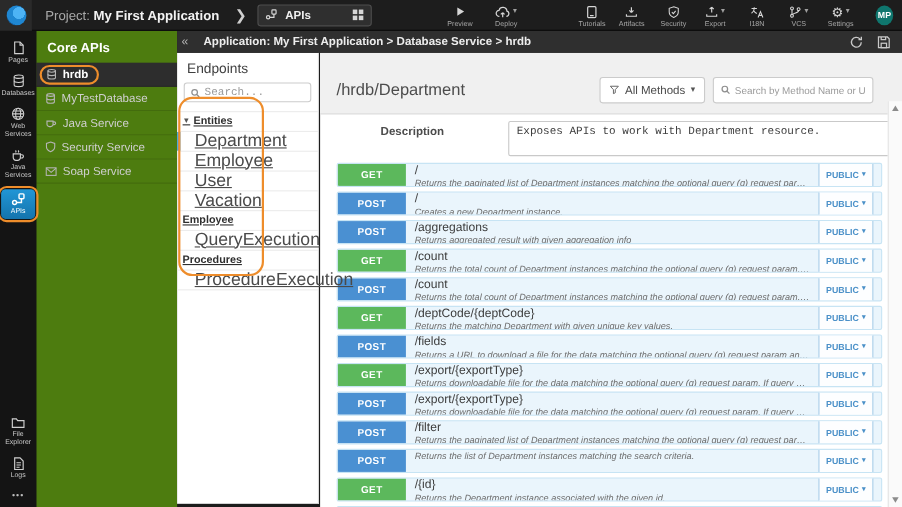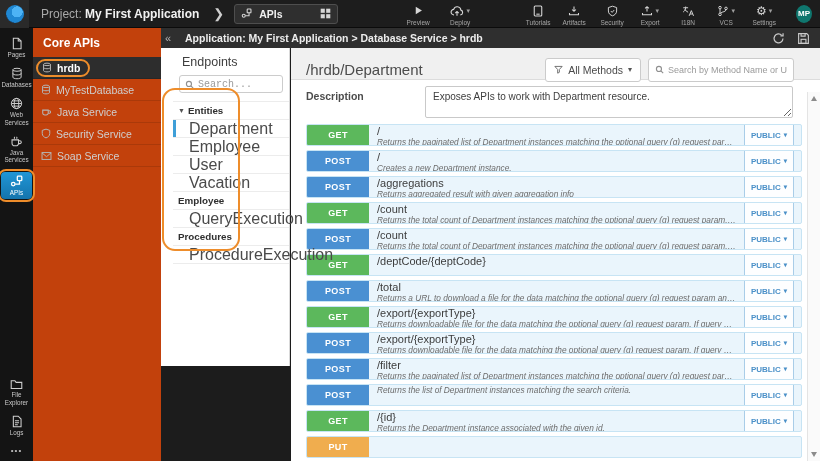--- a/index.html
+++ b/index.html
@@ -37,78 +37,78 @@
     margin-bottom:4px; cursor:pointer; border-radius:4px; }
   .nav-item .nlabel { font-size:6.3px; color:#c9c9c9; text-align:center; line-height:1.15; margin-top:1px; }
   .nav-item .icon { color:#cfcfcf; }
   .nav-ring { border:2px solid #ee8d2b; border-radius:8px; padding:1px; margin-bottom:4px; }
   .nav-ring .nav-item { margin-bottom:0; background:linear-gradient(#2196d6,#1474ad); }
   .nav-ring .nav-item .icon, .nav-ring .nav-item .nlabel { color:#fff; }
   .nav-spacer { flex:1; }
   .nav-dots { color:#bdbdbd; font-size:8px; letter-spacing:1px; margin:4px 0 6px; }
 
   
-  .core-panel { position:absolute; top:28px; left:33px; width:128px; height:433px; background:#c2410c; z-index:10; }
+  .core-panel { position:absolute; top:28px; left:33px; width:128px; height:433px; background:#4d7c0f; z-index:10; }
   .core-title { color:#ffffff; font-size:12px; font-weight:700; padding:8px 0 7px 10px; }
   .core-item { display:flex; align-items:center; height:22px; padding-left:8px; gap:5px; cursor:pointer;
     border-bottom:1px solid rgba(0,0,0,0.12); }
   .core-item .clabel { color:#cfcfcf; font-size:10.5px; white-space:nowrap; }
   .core-item .icon { color:#b5b5b5; }
   .core-item.selected { background:#2d2d2d; }
   .core-ring { display:inline-flex; align-items:center; gap:5px; border:2px solid #ee8d2b;
     border-radius:9px; padding:1px 8px 1px 4px; margin-left:-5px; }
 
   
   .crumb-strip { position:absolute; top:28px; left:161px; width:659px; height:20px; background:#2f2f2f;
     display:flex; align-items:center; z-index:15; }
   .collapse-btn { color:#b5b5b5; font-size:11px; width:14px; text-align:center; cursor:pointer; }
   .crumb-text { color:#ededed; font-size:10.5px; font-weight:600; margin-left:10px; flex:1; white-space:nowrap; overflow:hidden; }
   .crumb-actions { display:flex; align-items:center; gap:12px; padding-right:10px; }
   .crumb-actions .icon { color:#c9c9c9; cursor:pointer; }
 
   
-  .endpoints-panel { position:absolute; top:48px; left:161px; width:129px; height:318px; background:#ffffff;
-    border-right:1px solid #d9d9d9; z-index:10;padding-left:12px; }
+  .endpoints-panel { position:absolute; top:48px; left:161px; width:129px; height:410px; background:#ffffff;
+    border-right:1px solid #d9d9d9; z-index:10; }
   .ep-title { font-size:12.5px; color:#3f3f3f; padding:7px 0 6px 9px; }
   .ep-search { margin:0 6px 8px 6px; height:18px; border:1px solid #cccccc; border-radius:3px;
     display:flex; align-items:center; padding:0 5px; gap:4px; background:#fff; }
   .ep-search input { border:none; outline:none; width:100%; font-size:10px; color:#555;
     font-family:Liberation Mono, monospace; }
   .ep-search input::placeholder { color:#9a9a9a; }
   .ep-search .icon { color:#8f8f8f; }
   .tree { border-top:1px solid #ececec; }
   .tree-row { position:relative; height:18px; display:flex; align-items:center;
-    border-bottom:1px solid #ececec; cursor:pointer; }
+    border-bottom:1px solid #ececec; cursor:pointer;text-decoration:underline; }
   .tree-row.group { padding-left:5px; font-size:9.8px; color:#2f2f2f; font-weight:600; gap:3px; }
   .tree-row.item { padding-left:16px; font-size:16px; color:#4a4a4a; }
   .tree-row.selected::before { content:""; position:absolute; left:0; top:0; bottom:0; width:3px; background:#3f9fd8; }
   .tree-caret { font-size:7px; color:#555; }
   .tree-ring { position:absolute; left:1px; top:40px; width:78px; height:163px; border:2.5px solid #ee8d2b;
     border-radius:13px; pointer-events:none; z-index:5; }
 
   
   .main { position:absolute; top:48px; left:291px; width:529px; height:413px; background:#ffffff; overflow:hidden; }
-  .main-head { height:32px; background:#f0f0f0; border-bottom:1px solid #dcdcdc;
+  .main-head { height:56px; background:#f0f0f0; border-bottom:1px solid #dcdcdc;
     display:flex; align-items:center; padding:12px 26px 0 15px; }
   .main-title { font-size:15px; color:#4c4c4c; flex:1; }
   .methods-btn { height:24px; background:#fff; border:1px solid #cbcbcb; border-radius:3px;
     display:flex; align-items:center; gap:5px; padding:0 8px; font-size:10.5px; color:#4a4a4a; cursor:pointer; margin-right:7px; }
   .methods-btn .caret { color:#555; font-size:8px; }
   .head-search { height:24px; width:146px; background:#fff; border:1px solid #cbcbcb; border-radius:3px;
     display:flex; align-items:center; gap:4px; padding:0 6px; }
   .head-search input { border:none; outline:none; width:100%; font-size:9px; color:#555;
     font-family:"Liberation Sans",sans-serif; }
   .head-search input::placeholder { color:#9a9a9a; }
   .head-search .icon { color:#8f8f8f; }
 
   .main-body { padding:6px 0 0 15px; }
-  .desc-row { display:flex; margin-bottom:6px; }
+  .desc-row { display:flex; margin-bottom:6px;margin-left:40px; }
   .desc-label { width:119px; font-size:10.5px; color:#4c4c4c; font-weight:600; padding-top:4px; }
   .desc-area { width:368px; height:32px; border:1px solid #c9c9c9; border-radius:2px; resize:vertical;
-    font-size:10px; color:#3d3d3d; padding:4px 7px; font-family:Liberation Sans, sans-serif; outline:none; }
+    font-size:10px; color:#3d3d3d; padding:4px 7px; font-family:Liberation Mono, monospace; outline:none; }
 
   .api-list { width:496px; }
   .api-row { display:flex; align-items:stretch; height:22px; margin-bottom:4px; background:#eaf5fc;
     border:1px solid #c7e4f4; border-radius:2px; overflow:hidden; }
   .m-badge { width:62px; flex:0 0 62px; color:#fff; font-size:9px; font-weight:700;
     display:flex; align-items:center; justify-content:center; letter-spacing:0.4px; }
   .m-get { background:#5cb85c; } .m-post { background:#4a90d2; } .m-put { background:#f0ad4e; }
   .row-text { flex:1; padding:1px 8px 0; overflow:hidden; }
   .row-path { font-size:11px; color:#3c3c3c; line-height:1.05; white-space:nowrap; }
   .row-desc { font-size:8.3px; font-style:italic; color:#6c6c6c; line-height:1.1; white-space:nowrap;
@@ -547,31 +547,32 @@
     <div class="public-btn">
       <span>PUBLIC</span>
       <span class="caret">▾</span>
     </div>
   </div>
 
   <div class="api-row">
     <div class="m-badge m-get">GET</div>
     <div class="row-text">
       <div class="row-path">/deptCode/{deptCode}</div>
+      <div class="row-desc">Returns the matching Department with given unique key values.</div>
     </div>
     <div class="public-btn">
       <span>PUBLIC</span>
       <span class="caret">▾</span>
     </div>
   </div>
 
   <div class="api-row">
     <div class="m-badge m-post">POST</div>
     <div class="row-text">
-      <div class="row-path">/total</div>
+      <div class="row-path">/fields</div>
       <div class="row-desc">Returns a URL to download a file for the data matching the optional query (q) request param and the required fields provid...</div>
     </div>
     <div class="public-btn">
       <span>PUBLIC</span>
       <span class="caret">▾</span>
     </div>
   </div>
 
   <div class="api-row">
     <div class="m-badge m-get">GET</div>

